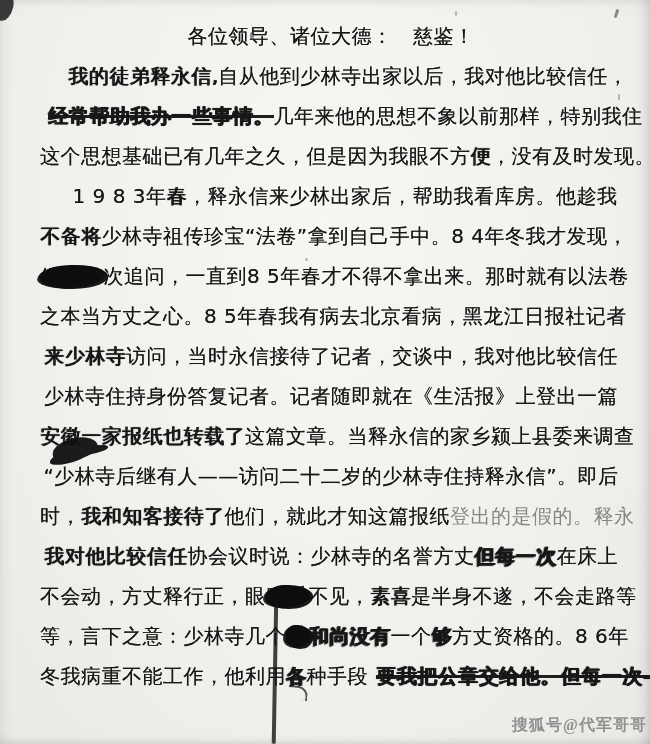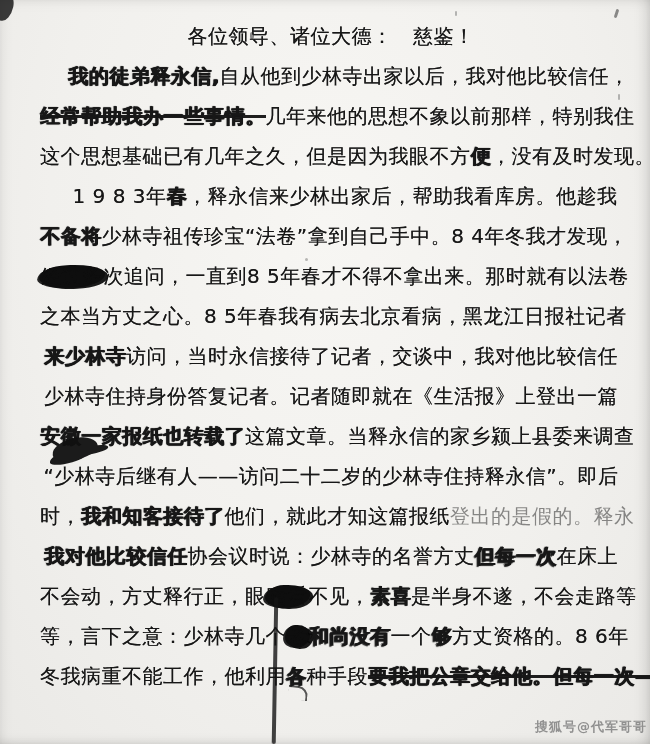--- a/index.html
+++ b/index.html
@@ -25,23 +25,23 @@
     font-size:20px;
     letter-spacing:.5px;
   }
   .line{
     height:40px;line-height:40px;white-space:nowrap;
     text-shadow:0 0 .5px rgba(20,20,20,.75);
   }
   .line.indent{padding-left:28px;}
   
   .seg{display:inline;}
-  .b{font-weight:700;text-shadow:1px 0 0 currentColor,0 0 1px currentColor;}
+  .b{font-weight:400;text-shadow:1px 0 0 currentColor,0 0 1px currentColor;}
   .s{font-weight:700;text-shadow:1px 0 0 currentColor,0 0 1px currentColor;
-     background-image:linear-gradient(to bottom,transparent 46%,rgba(12,12,12,.92) 46%,rgba(12,12,12,.92) 58%,transparent 58%);}
+     background-image:linear-gradient(to bottom,transparent 46%,rgba(12,12,12,.92) 46%,rgba(12,12,12,.92) 58%,transparent 58%);margin-left:8px;}
   .m{font-weight:700;filter:blur(.45px);
      text-shadow:1.3px 0 0 currentColor,-0.8px .5px 1px rgba(0,0,0,.85);}
   .f{color:rgba(45,45,45,.55);text-shadow:none;filter:blur(.35px);margin-top:40px;}
   .x{display:inline-block;background:#0e0e0e;color:#0e0e0e;
      border-radius:45% 55% 50% 50%/60% 45% 55% 45%;
      transform:rotate(-2deg);padding:0 2px;margin:0 -1px;line-height:1.1;
      box-shadow:3px 2px 0 0 rgba(14,14,14,.95),-2px 1px 0 0 rgba(14,14,14,.9);}
   
   .art{position:absolute;pointer-events:none;}
   .a-corner{left:-5px;top:-7px;width:18px;height:28px;background:#1a1a1a;opacity:.85;
@@ -49,22 +49,23 @@
   .a-blob12{left:52px;top:438px;width:46px;height:22px;background:#101010;opacity:.95;
             border-radius:55% 45% 60% 40%/60% 50% 50% 40%;transform:rotate(-10deg);
             box-shadow:-9px 7px 0 -5px #101010,17px 4px 0 -7px #101010;}
   .a-streak{left:273px;top:597px;width:4px;height:147px;background:#141414;opacity:.8;
             filter:blur(.5px);transform:rotate(1deg);border-radius:2px;}
   .a-hook{left:288px;top:686px;width:18px;height:12px;border:2px solid rgba(20,20,20,.7);
           border-left:none;border-bottom:none;border-radius:0 10px 0 0;transform:rotate(8deg);}
   .sp{background:#222;border-radius:2px;}
   .watermark{
     position:absolute;right:3px;bottom:8px;
-    font-size:13px;letter-spacing:1px;font-weight:700;
+    font-size:16px;letter-spacing:1px;font-weight:700;
     color:rgba(128,128,128,.85);
+    font-family:Liberation Serif, serif;
   }
 </style>
 </head>
 <body>
 
 <div class="paper">
 
   <div id="doc" style="color: rgb(23, 23, 23);">
       <div class="line"><span class="seg">各位领导、诸位大德：　慈鉴！</span></div>
       <div class="line indent"><span class="seg b">我的徒弟释永信,</span><span class="seg">自从他到少林寺出家以后，我对他比较信任，</span></div>

